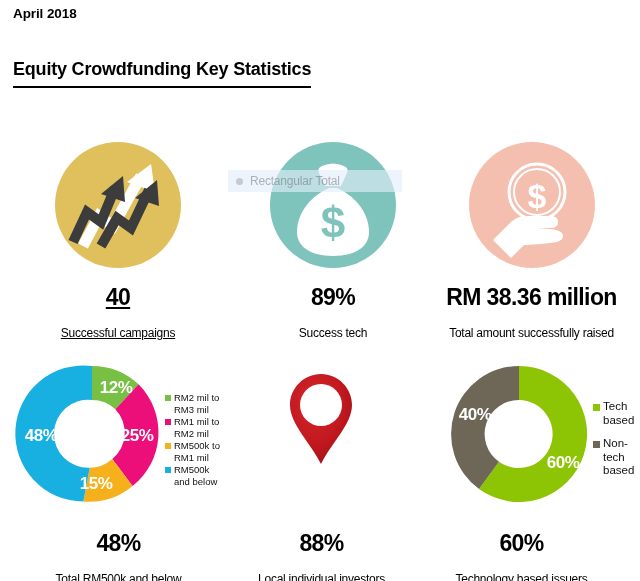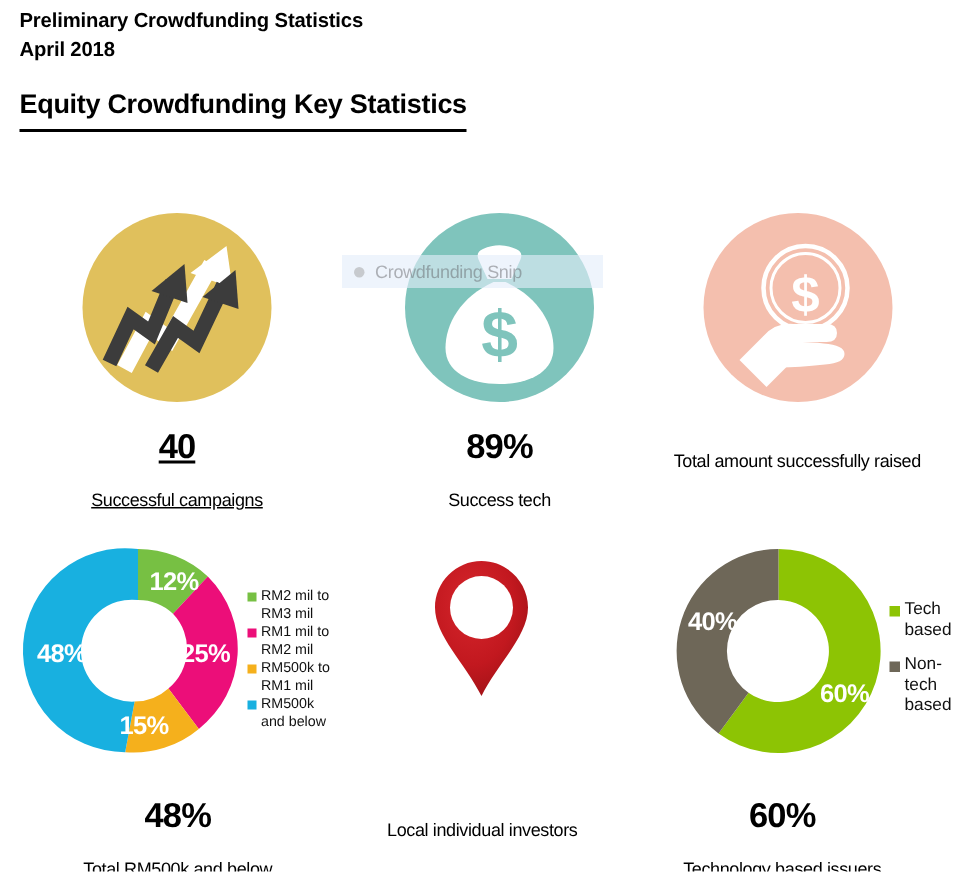--- a/index.html
+++ b/index.html
@@ -130,21 +130,20 @@
   }
   .legend-label { white-space: pre-line; }
 
   .legend-big { font-size: 11.5px; line-height: 13.5px; }
   .legend-big .legend-swatch { width: 7px; height: 7px; margin-top: 4px; }
 </style>
 </head>
 <body>
 
 <div class="hdr">
-  <div class="hdr-line">Preliminary Crowdfunding Statistics</div>
   <div class="hdr-line">April 2018</div>
 </div>
 
 <div class="section-title">Equity Crowdfunding Key Statistics</div>
 
 <div class="icon-circle" style="left:55px; top:142px; width:126px; height:126px; background:#E0C05C;">
   <svg width="126" height="126" viewBox="0 0 126 126">
 
     <path d="M28 104 L44 74 L58 84 L86 34" stroke="#FFFFFF" stroke-width="11" fill="none" stroke-linejoin="miter"></path>
     <path d="M96 22 L100 50 L72 40 Z" fill="#FFFFFF"></path>
@@ -172,34 +171,35 @@
     <text x="68" y="66" text-anchor="middle" font-family="Liberation Sans, sans-serif" font-size="34" font-weight="bold" fill="#FFFFFF">$</text>
 
     <path d="M40 82 q8 -9 20 -8 h22 q7 0 7 6 q0 6 -7 6 h-16 q6 0 14 1 q14 1 14 7 q0 6 -13 7 q-18 2 -30 2 q-10 0 -16 -6 Z" fill="#FFFFFF"></path>
 
     <path d="M40 82 l-16 16 l18 18 l16 -16 Z" fill="#FFFFFF"></path>
   </svg>
 </div>
 
 <div class="snip-band">
   <span class="snip-dot"></span>
-  <span class="snip-text">Crowdfunding Snip</span>
+  <span class="snip-text">Rectangular Total</span>
 </div>
 
 <div class="cell" style="left:26px; top:284px; width:184px;text-decoration:underline;">
   <div class="big-num">40</div>
   <div class="caption">Successful campaigns</div>
 </div>
 
 <div class="cell" style="left:241px; top:284px; width:184px;">
   <div class="big-num">89%</div>
   <div class="caption">Success tech</div>
 </div>
 
 <div class="cell" style="left:423px; top:284px; width:217px;">
+  <div class="big-num">RM 38.36 million</div>
   <div class="caption">Total amount successfully raised</div>
 </div>
 
 <div class="donut-wrap" style="left:16px; top:358px;">
   <svg width="152" height="152" viewBox="0 0 152 152">
 
     <path d="M 76 8 A 68 68 0 0 1 122.55 26.37 L 99.33 51.19 A 34 34 0 0 0 76 42 Z" fill="#77C043"></path>
 
     <path d="M 122.55 26.37 A 68 68 0 0 1 116.55 127.92 L 96.28 100.96 A 34 34 0 0 0 99.33 51.19 Z" fill="#EC0E79"></path>
 
@@ -276,19 +276,20 @@
 based</span>
   </div>
 </div>
 
 <div class="cell" style="left:21px; top:530px; width:195px;">
   <div class="big-num">48%</div>
   <div class="caption">Total RM500k and below</div>
 </div>
 
 <div class="cell" style="left:224px; top:530px; width:195px;">
+  <div class="big-num">88%</div>
   <div class="caption">Local individual investors</div>
 </div>
 
 <div class="cell" style="left:424px; top:530px; width:195px;">
   <div class="big-num">60%</div>
   <div class="caption">Technology based issuers</div>
 </div>
 
 </body></html>

